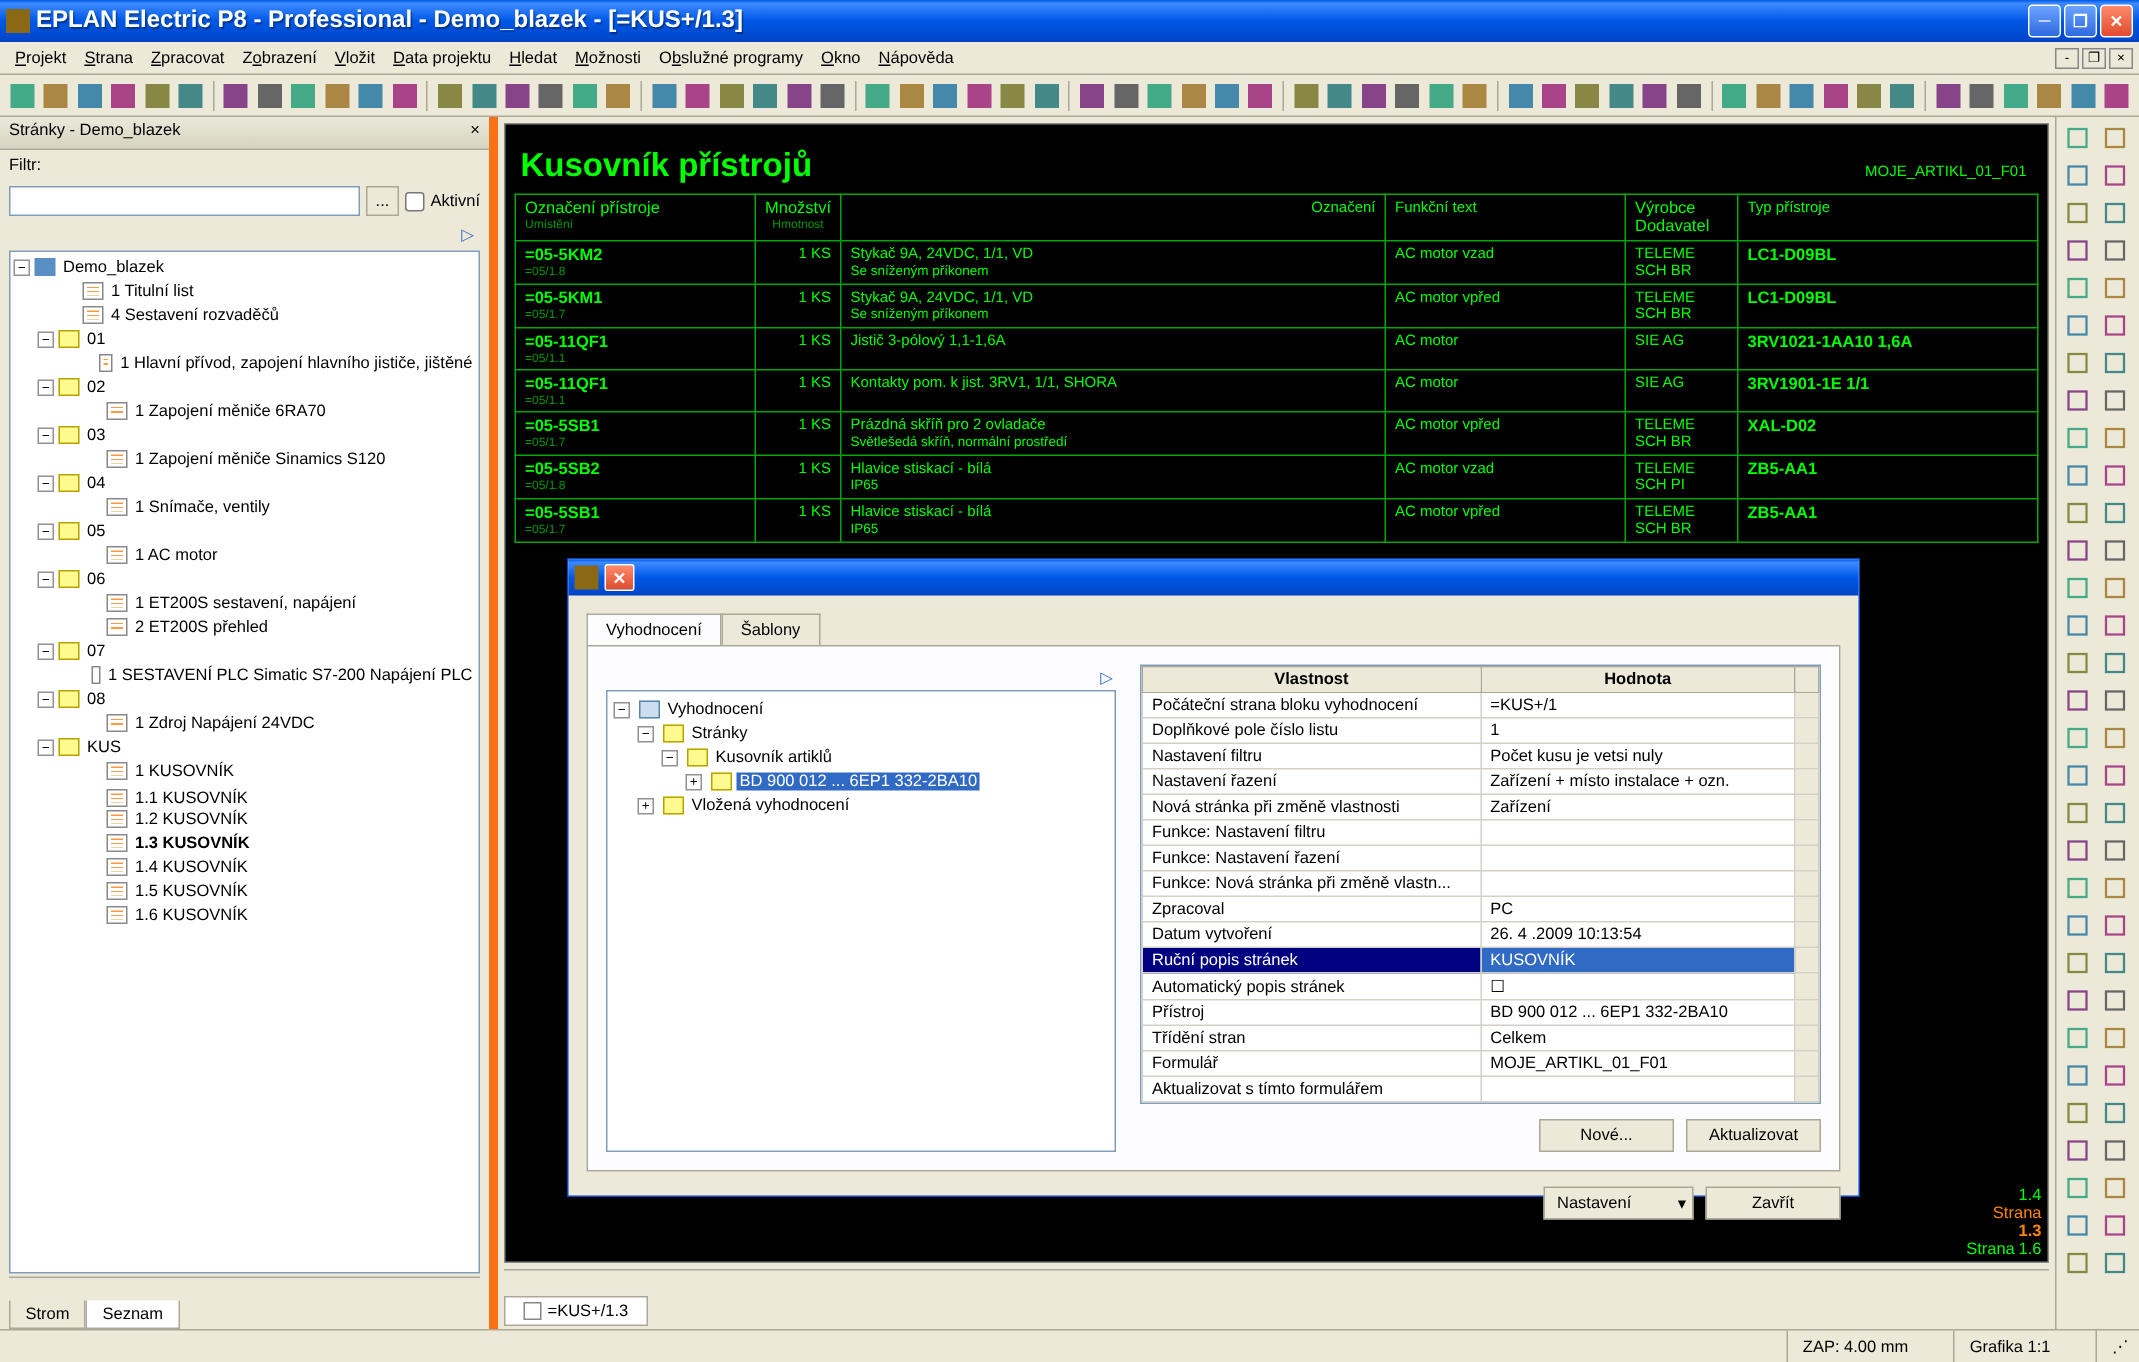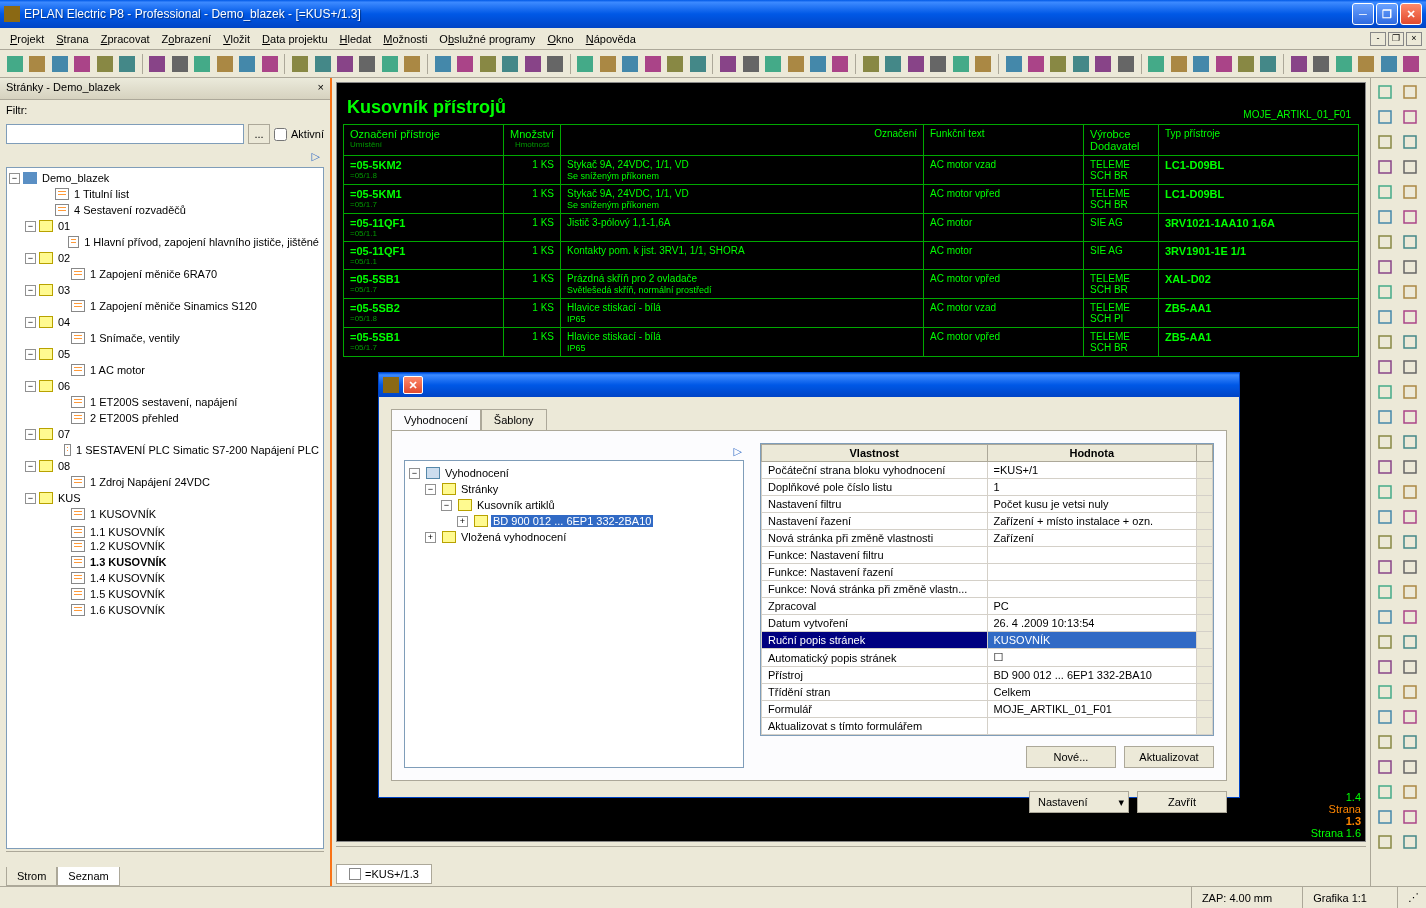--- a/index.html
+++ b/index.html
@@ -1,21 +1,21 @@
 <!DOCTYPE html>
 <html><head>
 <meta charset="utf-8">
 <style>
 * { box-sizing: border-box; margin: 0; padding: 0; font-family: Tahoma, sans-serif; font-size: 11px; }
 body { background: #ece9d8; width: 1426px; height: 908px; overflow: hidden; position: relative; }
 
 
 .titlebar { background: linear-gradient(to bottom, #0058e6, #3d8aff 8%, #0058e6 50%, #0044c6); height: 28px; display: flex; align-items: center; padding: 0 4px; color: white; }
 .titlebar-icon { width: 16px; height: 16px; background: #8b6914; margin-right: 4px; }
-.titlebar-text { flex: 1; font-weight: normal; font-size: 12px; text-shadow: 1px 1px 1px rgba(0,0,0,0.4); }
+.titlebar-text { flex: 1; font-weight: bold; font-size: 16px; text-shadow: 1px 1px 1px rgba(0,0,0,0.4); }
 .win-btns { display: flex; gap: 2px; }
 .win-btn { width: 22px; height: 22px; background: linear-gradient(to bottom, #6ba3ff, #2e6ae0); border: 1px solid #fff; border-radius: 3px; color: white; display: flex; align-items: center; justify-content: center; font-weight: bold; cursor: pointer; }
 .win-btn.close { background: linear-gradient(to bottom, #ff8a6a, #e04a2e); }
 
 
 .menubar { background: #ece9d8; height: 22px; display: flex; align-items: center; padding: 0 4px; border-bottom: 1px solid #aca899; position: relative; }
 .menu-item { padding: 2px 6px; cursor: pointer; }
 .menu-underline { text-decoration: underline; }
 .mdi-btns { position: absolute; right: 4px; display: flex; gap: 2px; }
 .mdi-btn { width: 16px; height: 14px; border: 1px solid #888; background: #ece9d8; cursor: pointer; font-size: 9px; text-align: center; }
@@ -23,21 +23,21 @@
 
 .toolbar { background: #ece9d8; height: 28px; display: flex; align-items: center; padding: 2px 4px; border-bottom: 1px solid #aca899; gap: 1px; overflow: hidden; }
 .tb-btn { width: 22px; height: 22px; border: 1px solid transparent; display: flex; align-items: center; justify-content: center; cursor: pointer; }
 .tb-sep { width: 1px; height: 20px; background: #aca899; margin: 0 3px; }
 .tb-icon { width: 16px; height: 16px; }
 
 
 .main { display: flex; height: calc(100% - 28px - 22px - 28px - 22px); }
 
 
-.sidebar { width: 332px; background: #ece9d8; border-right: 2px solid #f97316; display: flex; flex-direction: column; }
+.sidebar { width: 332px; background: #ece9d8; border-right: 6px solid #f97316; display: flex; flex-direction: column; }
 .sidebar-title { background: linear-gradient(to bottom, #ebeadb, #d6d2bf); height: 22px; padding: 3px 6px; border-bottom: 1px solid #aca899; display: flex; justify-content: space-between; }
 .sidebar-close { cursor: pointer; }
 .filter-row { padding: 4px 6px; display: flex; align-items: center; gap: 4px; }
 .filter-input { flex: 1; height: 20px; border: 1px solid #7f9db9; background: white; }
 .filter-btn { width: 22px; height: 20px; border: 1px solid #aca899; background: #ece9d8; cursor: pointer; }
 .checkbox-row { display: flex; align-items: center; gap: 4px; }
 .tree-arrow { text-align: right; padding: 2px 10px; color: #316ac5; cursor: pointer; }
 .tree { flex: 1; background: white; border: 1px solid #7f9db9; margin: 2px 6px; overflow: auto; padding: 2px; }
 .tree-node { display: flex; align-items: center; height: 16px; cursor: pointer; white-space: nowrap; }
 .tree-toggle { width: 11px; height: 11px; border: 1px solid #919191; display: inline-flex; align-items: center; justify-content: center; font-size: 9px; margin-right: 3px; cursor: pointer; background: white; line-height: 1; }
@@ -50,21 +50,21 @@
 .tree-label { padding: 0 2px; }
 .tree-label.bold { font-weight: bold; text-align: center; }
 .tree-scroll { height: 16px; background: #ece9d8; border-top: 1px solid #aca899; margin: 0 6px; }
 .tabs-bottom { display: flex; padding: 0 6px; }
 .tab-b { padding: 3px 10px; border: 1px solid #aca899; background: #ece9d8; cursor: pointer; border-top: none; }
 .tab-b.active { background: #fff; }
 
 
 .center { flex: 1; position: relative; background: #ece9d8; display: flex; flex-direction: column; }
 .drawing-area { flex: 1; background: #000; margin: 4px; position: relative; overflow: hidden; border: 1px solid #888; }
-.drawing-title { color: #00ff00; font-family: Arial; font-size: 18px; font-weight: bold; padding: 14px 10px 6px; }
+.drawing-title { color: #00ff00; font-family: Arial; font-size: 22px; font-weight: bold; padding: 14px 10px 6px; }
 .drawing-subtitle { color: #00ff00; position: absolute; right: 14px; top: 26px; font-size: 10px; }
 .bom-table { width: calc(100% - 12px); margin: 0 6px; border-collapse: collapse; }
 .bom-table th, .bom-table td { border: 1px solid #00a800; color: #00ff00; font-size: 10px; padding: 3px 6px; text-align: left; vertical-align: top; }
 .bom-table th { font-weight: normal; }
 .bom-small { font-size: 8px; color: #009900; display: block; }
 .ruler { position: absolute; bottom: 2px; right: 4px; color: #00ff00; font-size: 9px; text-align: right; }
 .center-scroll { height: 16px; background: #ece9d8; border-top: 1px solid #aca899; margin: 0 4px; }
 .center-tabs { display: flex; padding: 2px 4px; }
 .center-tab { padding: 3px 12px; border: 1px solid #aca899; background: white; cursor: pointer; display: flex; align-items: center; gap: 4px; }
 .ctab-icon { width: 12px; height: 12px; background: #fff; border: 1px solid #888; }

